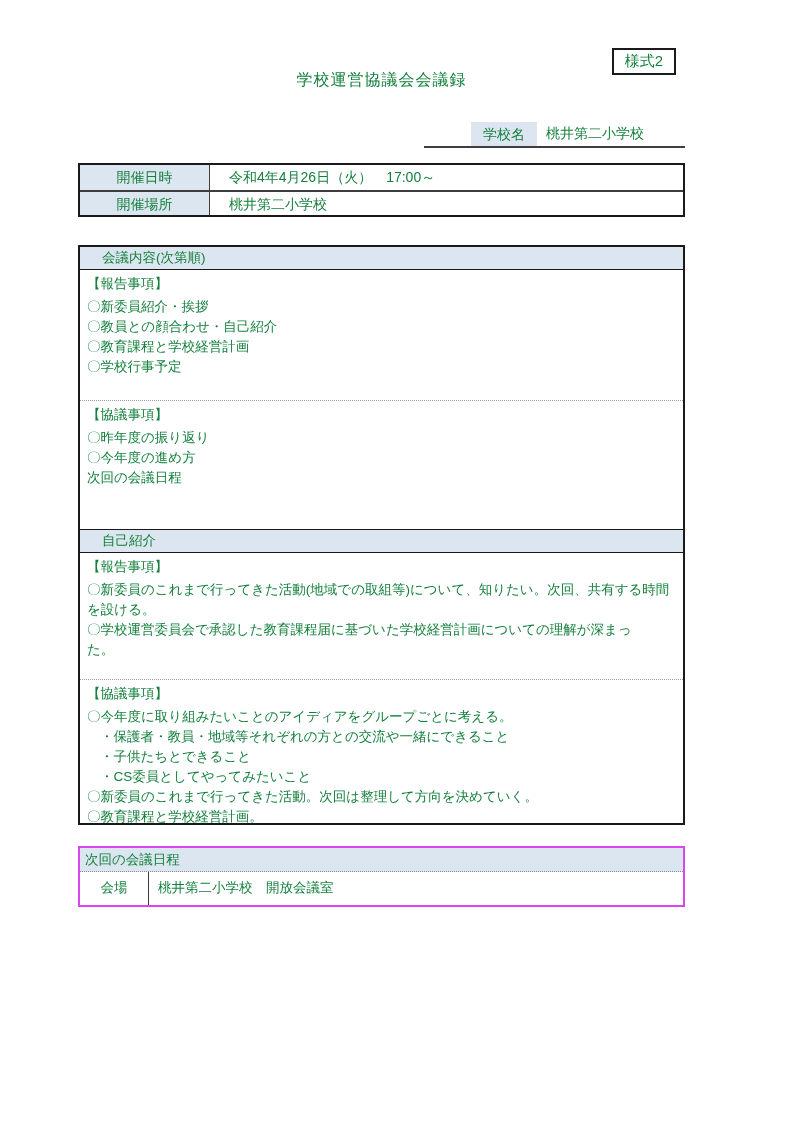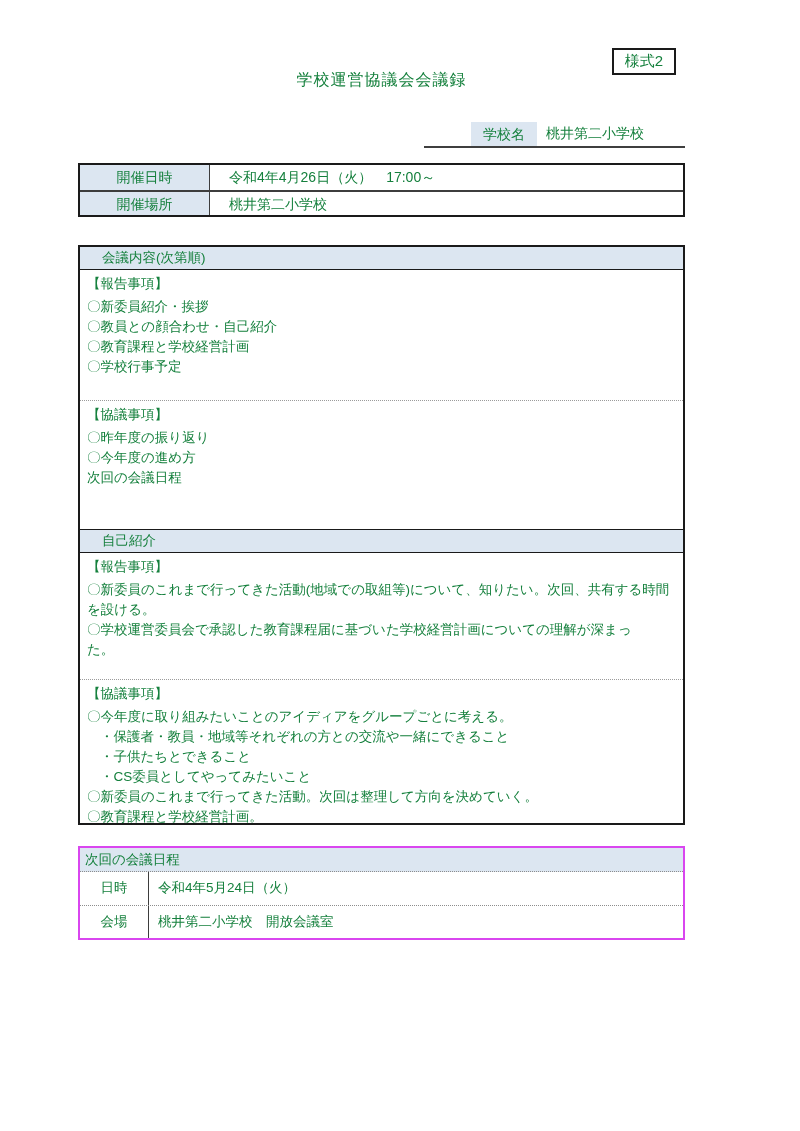--- a/index.html
+++ b/index.html
@@ -161,22 +161,18 @@
       <div class="line indent">・CS委員としてやってみたいこと</div>
       <div class="line">〇新委員のこれまで行ってきた活動。次回は整理して方向を決めていく。</div>
       <div class="line">〇教育課程と学校経営計画。</div>
     </div>
 
   </div>
 
   <div class="tbl4">
     <div class="hdr">次回の会議日程</div>
     <div class="row">
-      <div class="lbl">日時</div>
-      <div class="val">令和4年5月24日（火）</div>
-    </div>
-    <div class="row">
       <div class="lbl">会場</div>
       <div class="val">桃井第二小学校　開放会議室</div>
     </div>
   </div>
 
 </div>
 
 </body></html>

